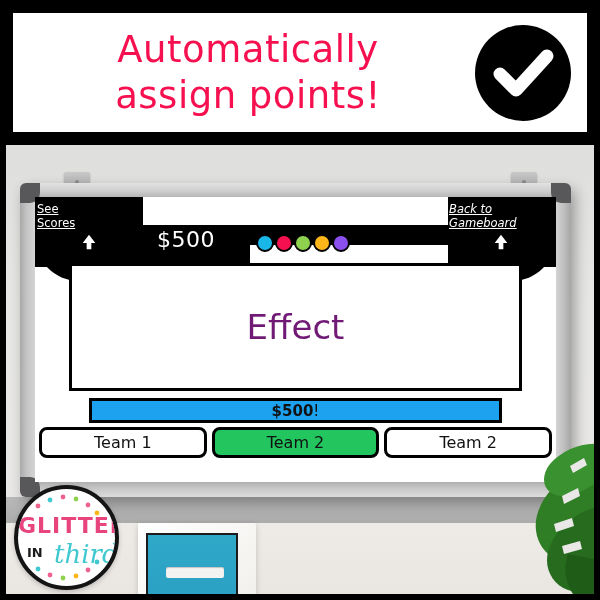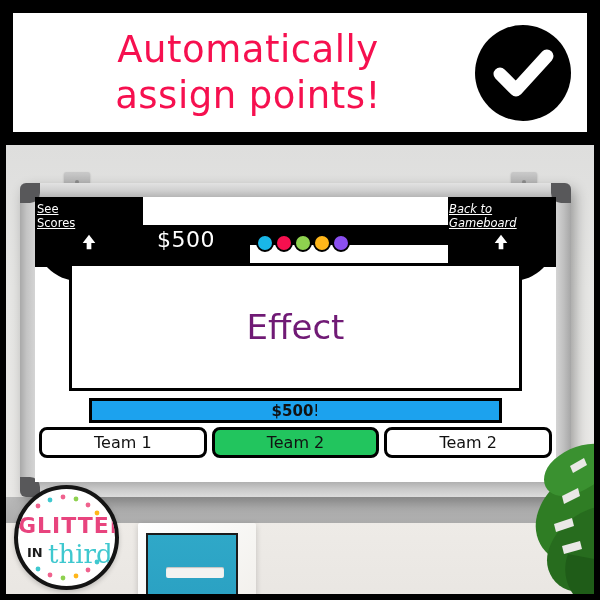--- a/index.html
+++ b/index.html
@@ -359,22 +359,23 @@
   .logo-in {
     position:absolute;
     left:9px; top:56px;
     font-family:"DejaVu Sans", sans-serif;
     font-size:13px;
     font-weight:700;
     color:#1b1b1b;
   }
   .logo-third {
     position:absolute;
-    left:30px; top:50px;
+    left:36px; top:50px;
     font-family:"DejaVu Serif", serif;
+    font-style:italic;
     font-size:26px;
     color:#3fc8cf;
   }
 </style>
 </head>
 <body>
 
 <div class="page">
 
   <div class="header-banner">

